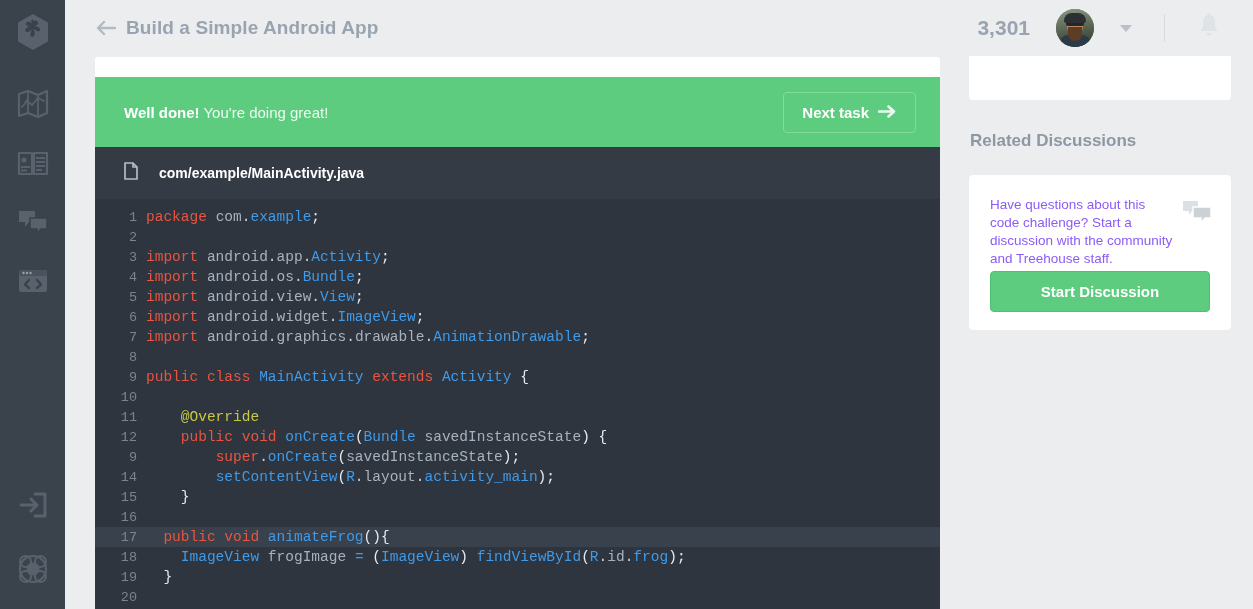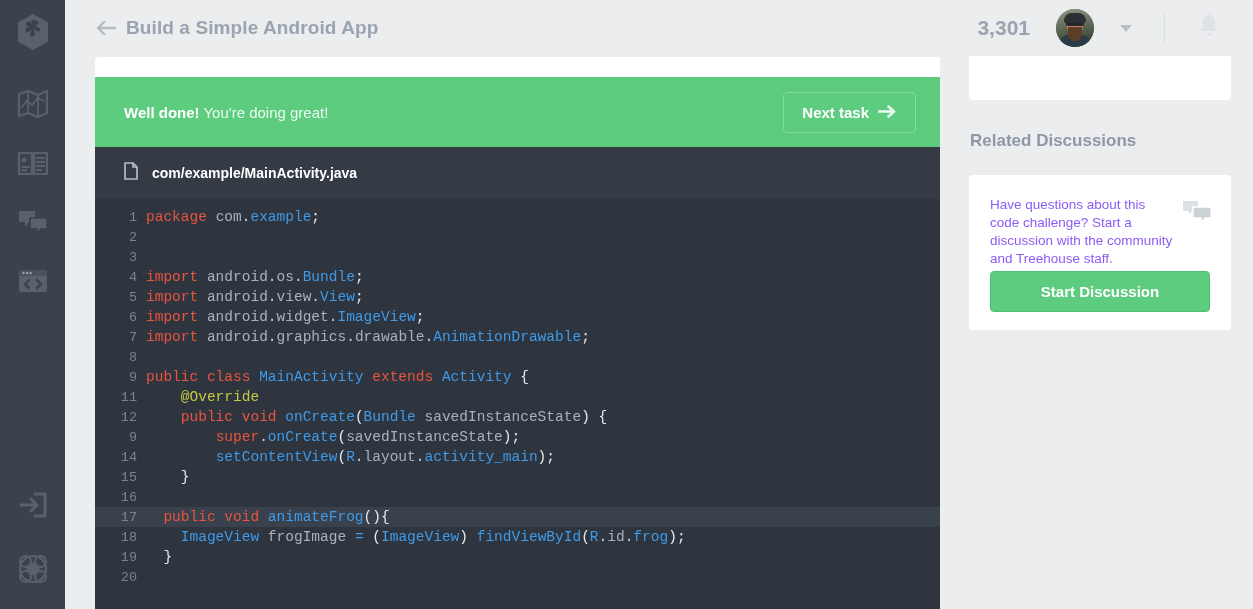--- a/index.html
+++ b/index.html
@@ -98,21 +98,21 @@
     height: 41px; padding: 0 18px;
     border: 1px solid #82dc9b; border-radius: 4px;
     background: transparent; cursor: pointer;
     color: #ffffff; font-size: 15px; font-weight: bold;
     font-family: "Liberation Sans", sans-serif;
   }
 
   .file-bar {
     height: 52px; background: #343b45;
     display: flex; align-items: center;
-    padding-left: 29px; gap: 14px;
+    padding-left: 29px; gap: 21px;
   }
   .file-name { color: #ffffff; font-size: 14px; font-weight: bold; }
 
   .editor {
     background: #2f353f;
     height: 430px;
     padding-top: 8px;
     font-family: "Liberation Mono", monospace;
     font-size: 14.5px;
     position: relative;
@@ -299,20 +299,21 @@
         <div class="code-line">
           <span class="ln">1</span>
           <span class="code"><span class="k">package</span><span class="p"> </span><span class="id">com</span><span class="dot">.</span><span class="t">example</span><span class="p">;</span></span>
         </div>
         <div class="code-line">
           <span class="ln">2</span>
           <span class="code"></span>
         </div>
         <div class="code-line">
           <span class="ln">3</span>
+          <span class="code"><span class="k">import</span><span class="p"> </span><span class="id">android</span><span class="dot">.</span><span class="id">app</span><span class="dot">.</span><span class="t">Activity</span><span class="p">;</span></span>
         </div>
         <div class="code-line">
           <span class="ln">4</span>
           <span class="code"><span class="k">import</span><span class="p"> </span><span class="id">android</span><span class="dot">.</span><span class="id">os</span><span class="dot">.</span><span class="t">Bundle</span><span class="p">;</span></span>
         </div>
         <div class="code-line">
           <span class="ln">5</span>
           <span class="code"><span class="k">import</span><span class="p"> </span><span class="id">android</span><span class="dot">.</span><span class="id">view</span><span class="dot">.</span><span class="t">View</span><span class="p">;</span></span>
         </div>
         <div class="code-line">
@@ -323,20 +324,24 @@
           <span class="ln">7</span>
           <span class="code"><span class="k">import</span><span class="p"> </span><span class="id">android</span><span class="dot">.</span><span class="id">graphics</span><span class="dot">.</span><span class="id">drawable</span><span class="dot">.</span><span class="t">AnimationDrawable</span><span class="p">;</span></span>
         </div>
         <div class="code-line">
           <span class="ln">8</span>
           <span class="code"></span>
         </div>
         <div class="code-line">
           <span class="ln">9</span>
           <span class="code"><span class="k">public</span><span class="p"> </span><span class="k">class</span><span class="p"> </span><span class="t">MainActivity</span><span class="p"> </span><span class="k">extends</span><span class="p"> </span><span class="t">Activity</span><span class="p"> </span><span class="p">{</span></span>
+        </div>
+        <div class="code-line">
+          <span class="ln">10</span>
+          <span class="code"></span>
         </div>
         <div class="code-line">
           <span class="ln">11</span>
           <span class="code"><span class="p">    </span><span class="an">@Override</span></span>
         </div>
         <div class="code-line">
           <span class="ln">12</span>
           <span class="code"><span class="p">    </span><span class="k">public</span><span class="p"> </span><span class="k">void</span><span class="p"> </span><span class="t">onCreate</span><span class="p">(</span><span class="t">Bundle</span><span class="p"> </span><span class="id">savedInstanceState</span><span class="p">)</span><span class="p"> </span><span class="p">{</span></span>
         </div>
         <div class="code-line">

